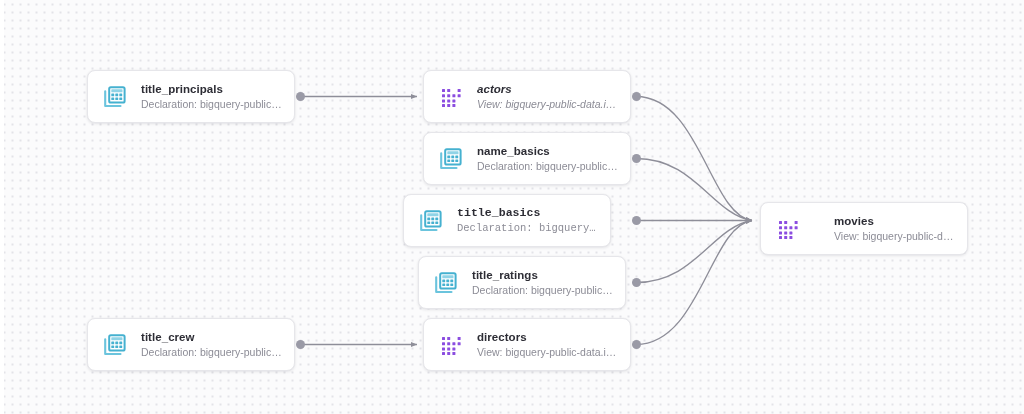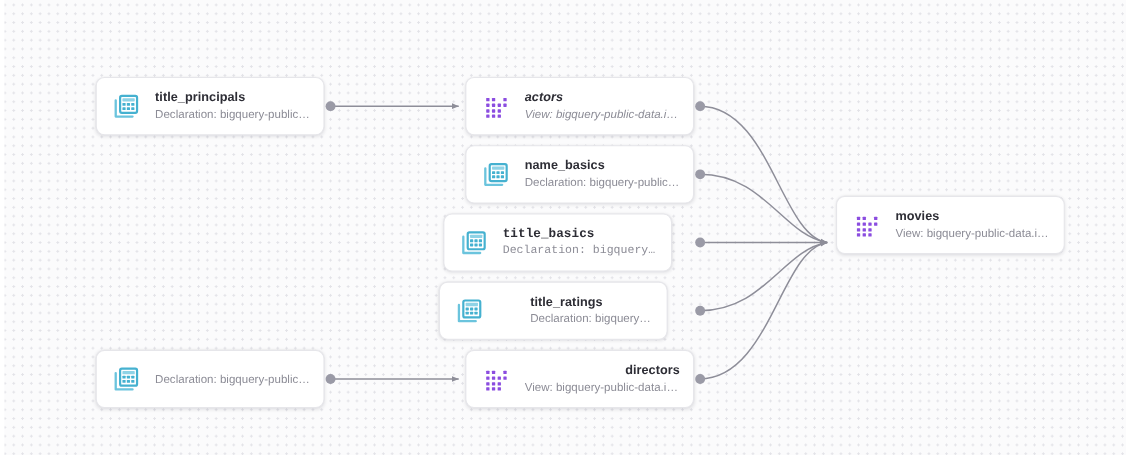--- a/index.html
+++ b/index.html
@@ -97,24 +97,24 @@
     text-overflow: ellipsis;
   }
 
   
   .n-title_principals { left: 87px;  top: 70px;  width: 208px; height: 53px; }
   .n-title_crew       { left: 87px;  top: 318px; width: 208px; height: 53px; }
 
   .n-actors        { left: 423px; top: 70px;  width: 208px; height: 53px; font-style: italic; }
   .n-name_basics   { left: 423px; top: 132px; width: 208px; height: 53px; justify-content: space-between; }
   .n-title_basics  { left: 403px; top: 194px; width: 208px; height: 53px; font-family: Liberation Mono, monospace; }
-  .n-title_ratings { left: 399px; top: 256px; width: 208px; height: 53px; gap: 29px; }
-  .n-directors     { left: 423px; top: 318px; width: 208px; height: 53px; text-align: right; }
-
-  .n-movies        { left: 760px; top: 178px; width: 208px; height: 53px; }
+  .n-title_ratings { left: 418px; top: 256px; width: 208px; height: 53px; }
+  .n-directors     { left: 423px; top: 318px; width: 208px; height: 53px; }
+
+  .n-movies        { left: 760px; top: 202px; width: 208px; height: 53px; gap: 20px; }
 
   .port {
     position: absolute;
     width: 9px;
     height: 9px;
     border-radius: 50%;
     background: #9a9aa6;
     z-index: 4;
   }
 </style>
@@ -180,20 +180,21 @@
       <rect x="7.2" y="3.2" width="15.4" height="15.4" rx="1.6" fill="#ffffff" stroke="#45b1d0" stroke-width="2"></rect>
       <rect x="9.3" y="5.3" width="11.2" height="3.0" rx="0.6" fill="#8fd3e6"></rect>
       <rect x="9.3" y="9.6" width="2.9" height="2.6" rx="0.5" fill="#45b1d0"></rect>
       <rect x="13.3" y="9.6" width="2.9" height="2.6" rx="0.5" fill="#45b1d0"></rect>
       <rect x="17.3" y="9.6" width="2.9" height="2.6" rx="0.5" fill="#45b1d0"></rect>
       <rect x="9.3" y="13.4" width="2.9" height="2.6" rx="0.5" fill="#45b1d0"></rect>
       <rect x="13.3" y="13.4" width="2.9" height="2.6" rx="0.5" fill="#45b1d0"></rect>
       <rect x="17.3" y="13.4" width="2.9" height="2.6" rx="0.5" fill="#45b1d0"></rect>
     </svg>
     <div class="node-text">
+      <div class="node-title">title_crew</div>
       <div class="node-subtitle">Declaration: bigquery-public-d…</div>
     </div>
   </div>
 
   <div class="node n-actors">
     <svg class="node-icon" viewBox="0 0 26 26">
       <g fill="#8b4de0">
         <rect x="4.0" y="5.0" width="3.0" height="3.0" rx="0.5"></rect>
         <rect x="9.2" y="5.0" width="3.0" height="3.0" rx="0.5"></rect>
         <rect x="19.6" y="5.0" width="3.0" height="3.0" rx="0.5"></rect>

